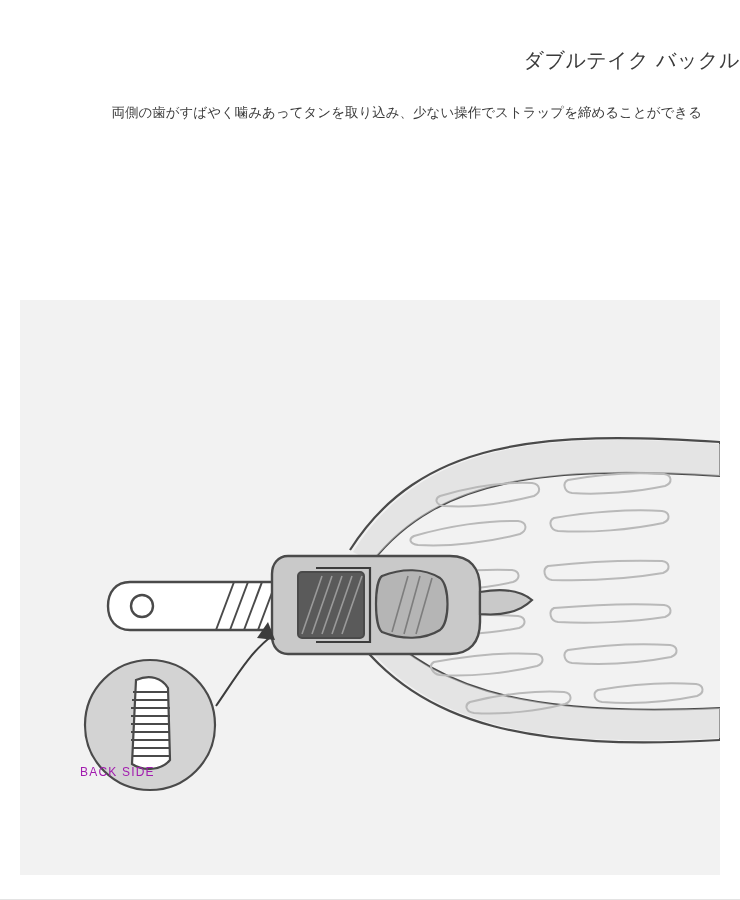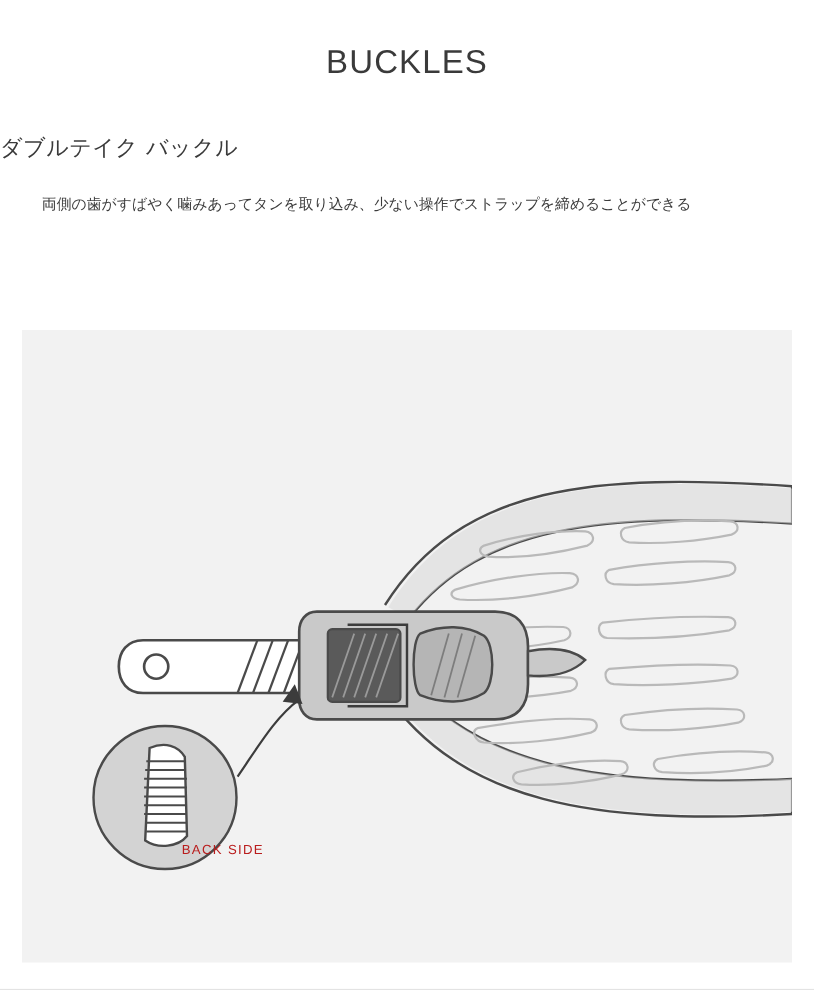--- a/index.html
+++ b/index.html
@@ -25,36 +25,36 @@
     text-align: center;
     font-size: 30px;
     font-weight: 400;
     letter-spacing: 1px;
     color: #3a3a3a;
     margin: 0;
     padding-top: 40px;
     font-family: "Liberation Sans", sans-serif;
   }
   .subtitle {
-    text-align: left;
+    text-align: right;
     font-size: 20px;
     font-weight: 400;
     color: #3a3a3a;
     margin: 0;
     padding-top: 47px;
     letter-spacing: 0.5px;
     font-family: "DejaVu Sans", sans-serif;
   }
   .desc {
     margin: 0;
-    padding: 27px 38px 0 38px;
+    padding: 27px 38px 0 52px;
     font-size: 13.5px;
     line-height: 1.75;
     color: #3c3c3c;
-    text-align: left;
+    text-align: right;
     font-family: "DejaVu Sans", sans-serif;
   }
   .desc .line {
     display: block;
     white-space: nowrap;
   }
   .figure-wrap {
     position: absolute;
     left: 20px;
     top: 300px;
@@ -64,41 +64,40 @@
     overflow: hidden;
   }
   .figure-wrap svg {
     display: block;
   }
   .backside-label {
     position: absolute;
     left: 80px;
     top: 765px;
     width: 160px;
-    text-align: right;
+    text-align: left;
     font-size: 12px;
     letter-spacing: 1.2px;
-    color: #b91c1c;
+    color: #a21caf;
     font-family: "Liberation Sans", sans-serif;
   }
   .bottom-rule {
     position: absolute;
     left: 0;
     bottom: 0;
     width: 740px;
     height: 1px;
     background: #e3e3e3;
   }
 </style>
 </head>
 <body>
 
 <div class="page">
 
-  <h1 class="title">BUCKLES</h1>
 
   <h2 class="subtitle">ダブルテイク バックル</h2>
 
   <p class="desc">
     <span class="line">両側の歯がすばやく噛みあってタンを取り込み、少ない操作でストラップを締めることができる</span>
   </p>
 
   <div class="figure-wrap">
     <svg width="700" height="575" viewBox="0 0 700 575" xmlns="http://www.w3.org/2000/svg">
 

